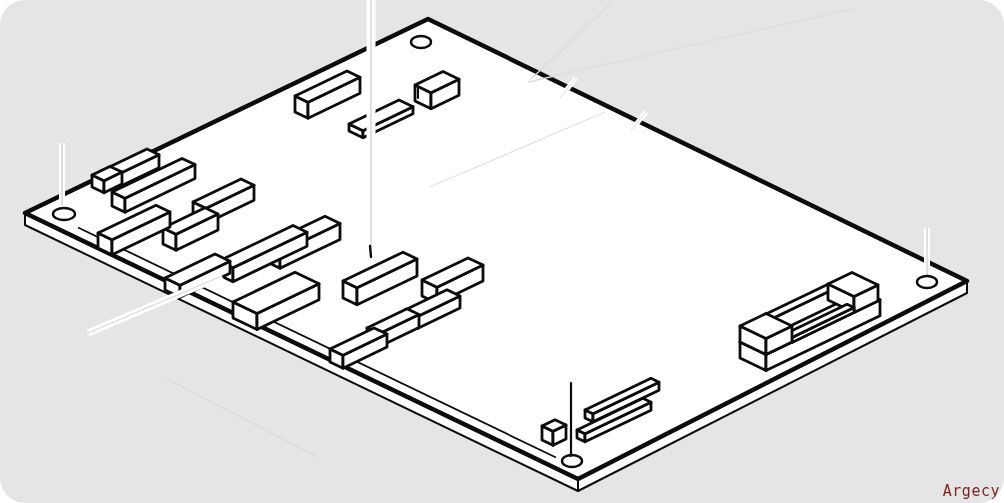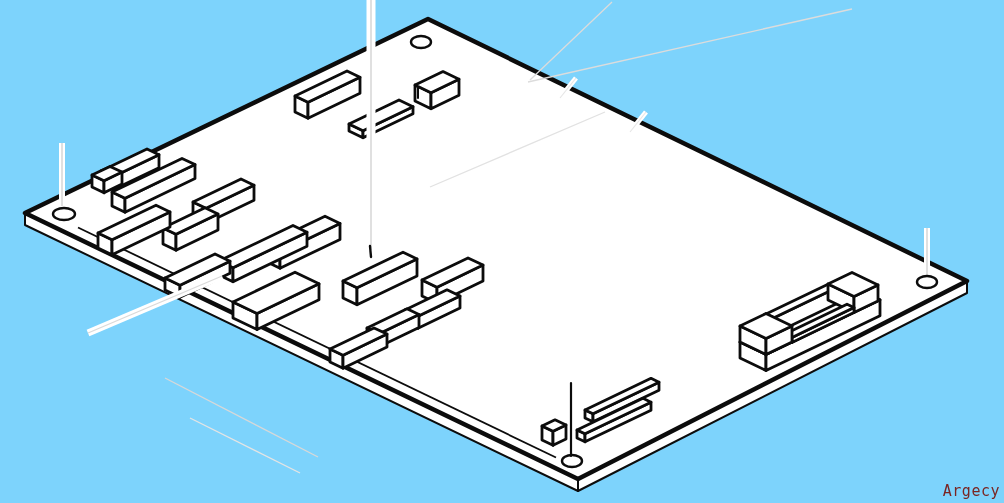--- a/index.html
+++ b/index.html
@@ -5,21 +5,21 @@
   html,body{margin:0;padding:0;background:#ffffff;}
   .stage{position:relative;width:1004px;height:503px;background:#ffffff;overflow:hidden;
          font-family:"DejaVu Sans","Liberation Sans",sans-serif;}
   .stage svg{position:absolute;left:0;top:0;}
   .watermark{position:absolute;right:4px;bottom:4px;font-family:"DejaVu Sans Mono","Liberation Mono",monospace;
              font-size:15px;letter-spacing:0.5px;line-height:1;}
 </style>
 </head>
 <body>
 
-<div class="stage" style="background: #7dd3fc;">
+<div class="stage" style="background: #e5e5e5; border-radius: 25px;">
   <svg id="diagram" width="1004" height="503" viewBox="0 0 1004 503">
       <polygon points="25.0,213.0 578.0,479.0 578.0,491.0 25.0,225.0" fill="#fff" stroke="#0c0c0c" stroke-width="2" stroke-linejoin="round"></polygon>
       <polygon points="578.0,479.0 967.0,281.0 967.0,293.0 578.0,491.0" fill="#fff" stroke="#0c0c0c" stroke-width="2" stroke-linejoin="round"></polygon>
       <polygon points="25.0,213.0 428.0,19.0 967.0,281.0 578.0,479.0" fill="#fff" stroke="#0c0c0c" stroke-width="4.5" stroke-linejoin="round"></polygon>
       <line x1="78" y1="227.5" x2="556" y2="457.5" stroke="#0c0c0c" stroke-width="1.8"></line>
       <g>
         <g>
           <polygon points="295.0,112.0 308.0,118.2 308.0,102.2 295.0,96.0" fill="#fff" stroke="#0c0c0c" stroke-width="2.8" stroke-linejoin="round"></polygon>
           <polygon points="308.0,118.2 360.0,93.3 360.0,77.3 308.0,102.2" fill="#fff" stroke="#0c0c0c" stroke-width="2.8" stroke-linejoin="round"></polygon>
           <polygon points="295.0,96.0 347.0,71.0 360.0,77.3 308.0,102.2" fill="#fff" stroke="#0c0c0c" stroke-width="2.8" stroke-linejoin="round"></polygon>

